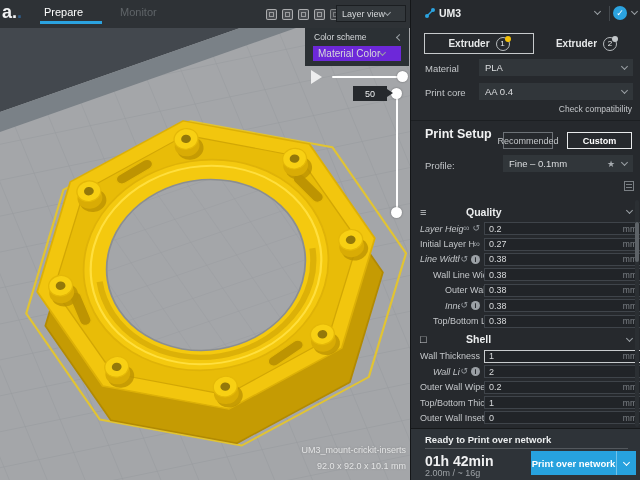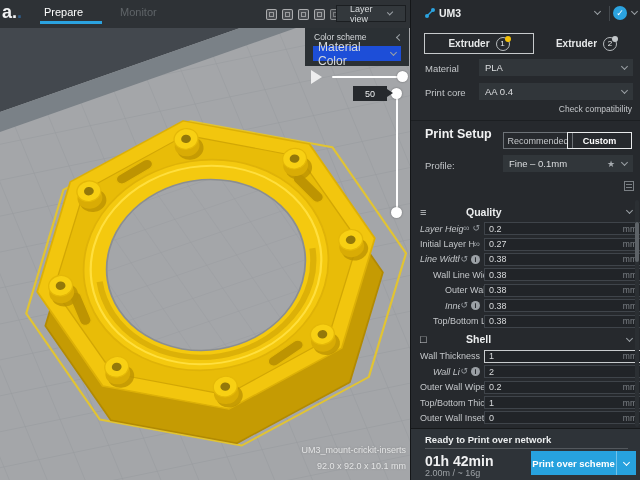--- a/index.html
+++ b/index.html
@@ -14,30 +14,30 @@
   #topbar{position:absolute;left:0;top:0;width:410px;height:28px;background:#2e3236;z-index:5;}
   #logo{position:absolute;left:2px;top:2px;font-size:18px;font-weight:bold;color:#f2f3f4;letter-spacing:0;}
   #logo .dot{color:#2f5d8a;}
   .tab{position:absolute;top:6px;font-size:11px;font-weight:normal;}
   #tab-prepare{left:44px;color:#ffffff;}
   #tab-monitor{left:120px;color:#5f6468;}
   #tab-underline{position:absolute;left:40px;top:21px;width:62px;height:3px;background:#2ba3e0;}
   .viewicon{position:absolute;top:9px;width:11px;height:11px;border:1px solid rgba(255,255,255,.55);border-radius:2px;background:rgba(255,255,255,.12);}
   .viewicon i{display:block;margin:2px;height:5px;border:1px solid rgba(255,255,255,.45);}
   #layerview-dd{position:absolute;left:336px;top:5px;width:70px;height:17px;background:#33383c;border:1px solid #1b1e21;color:#d6d9db;
-    font-size:9px;display:flex;align-items:center;padding:0 13px;justify-content:flex-start;}
+    font-size:9px;display:flex;align-items:center;padding:0 5px;justify-content:flex-start;}
 
   .cv{display:inline-block;width:5px;height:5px;border-right:1.4px solid #9ba0a5;border-bottom:1.4px solid #9ba0a5;transform:rotate(45deg);margin-top:-2px;}
   .cv.left{transform:rotate(135deg);margin-top:0;}
 
   
   #colorpanel{position:absolute;left:305px;top:28px;width:104px;height:38px;background:#2b3034;z-index:6;}
   #colorpanel .title{position:absolute;left:9px;top:4px;font-size:8.5px;color:#d6d9db;}
   #colorpanel .collapse{position:absolute;right:7px;top:7px;}
-  #cs-dd{position:absolute;left:8px;top:18px;width:88px;height:15px;background:#1d4ed8;color:#d6d9db;font-size:12px;
+  #cs-dd{position:absolute;left:8px;top:18px;width:88px;height:15px;background:#6d28d9;color:#d6d9db;font-size:10px;
     display:flex;align-items:center;padding:0 5px;}
 
   
   #play-btn{position:absolute;left:311px;top:70px;width:0;height:0;border-left:11px solid rgba(255,255,255,.8);
     border-top:7px solid transparent;border-bottom:7px solid transparent;z-index:6;}
   .sl-line{position:absolute;background:#ffffff;z-index:6;border-radius:2px;}
   .sl-handle{position:absolute;width:11px;height:11px;border-radius:50%;background:#ffffff;z-index:7;box-shadow:0 0 2px rgba(0,0,0,.4);}
   #layer-label{position:absolute;left:353px;top:86px;width:34px;height:15px;background:#26292d;color:#eceeef;font-size:9px;
     display:flex;align-items:center;justify-content:center;z-index:7;}
   #layer-label:after{content:"";position:absolute;right:-6px;top:3px;border-left:6px solid #26292d;border-top:4.5px solid transparent;border-bottom:4.5px solid transparent;}
@@ -64,21 +64,21 @@
   .extbadge .mat{position:absolute;right:-2px;top:-2px;width:6px;height:6px;border-radius:50%;}
 
   .fieldlabel{position:absolute;left:14px;font-size:9.5px;color:#c3c6c9;}
   .dd{position:absolute;left:68px;width:154px;height:17px;background:#31363a;color:#dcdee0;font-size:9.5px;
     display:flex;align-items:center;justify-content:space-between;padding:0 6px;}
   #check-compat{position:absolute;right:8px;top:104px;font-size:8.5px;color:#c3c6c9;}
   #sep1{position:absolute;left:0;top:120px;width:230px;height:1px;background:#1c1f22;}
 
   #ps-title{position:absolute;left:14px;top:127px;font-size:12.5px;font-weight:bold;color:#f0f1f2;}
   .modebtn{position:absolute;top:132px;height:17px;font-size:9px;display:flex;align-items:center;justify-content:center;}
-  #mode-recommended{left:92px;width:70px;color:#c3c6c9;border:1px solid #6d7277;}
+  #mode-recommended{left:92px;width:50px;color:#c3c6c9;border:1px solid #6d7277;}
   #mode-custom{left:156px;width:65px;color:#ffffff;border:1px solid #e9ebec;font-weight:bold;}
   #profile-label{top:160px;}
   #profile-dd{top:155px;left:92px;width:130px;}
   #profile-dd .star{color:#a6abaf;font-size:9px;margin-left:auto;margin-right:7px;}
   #search-box{position:absolute;left:5px;top:178px;width:204px;height:16px;background:#26292d;border:1px solid #4a4f54;}
   #search-box input{width:100%;height:100%;background:transparent;border:none;outline:none;color:#dcdee0;font-size:9px;padding:0 5px;}
   #search-box input::placeholder{color:#83888d;}
   #vis-icon{position:absolute;left:213px;top:181px;width:10px;height:10px;border:1px solid #7a7f84;}
   #vis-icon i{display:block;height:1px;background:#7a7f84;margin:2px 1px;}
 
@@ -449,20 +449,20 @@
 
     <div id="scrolltrack"></div>
     <div id="scrollthumb"></div>
 
     <div id="footer">
       <div class="status">Ready to Print over network</div>
       <div class="fdiv"></div>
       <div id="print-time">01h 42min</div>
       <div id="material-usage">2.00m / ~ 16g</div>
       <div id="print-btn">
-        <span class="blabel">Print over scheme</span>
+        <span class="blabel">Print over network</span>
         <span class="bchev">
             <span class="cv"></span>
           </span>
       </div>
     </div>
   </div>
 </div>
 
 </body></html>

